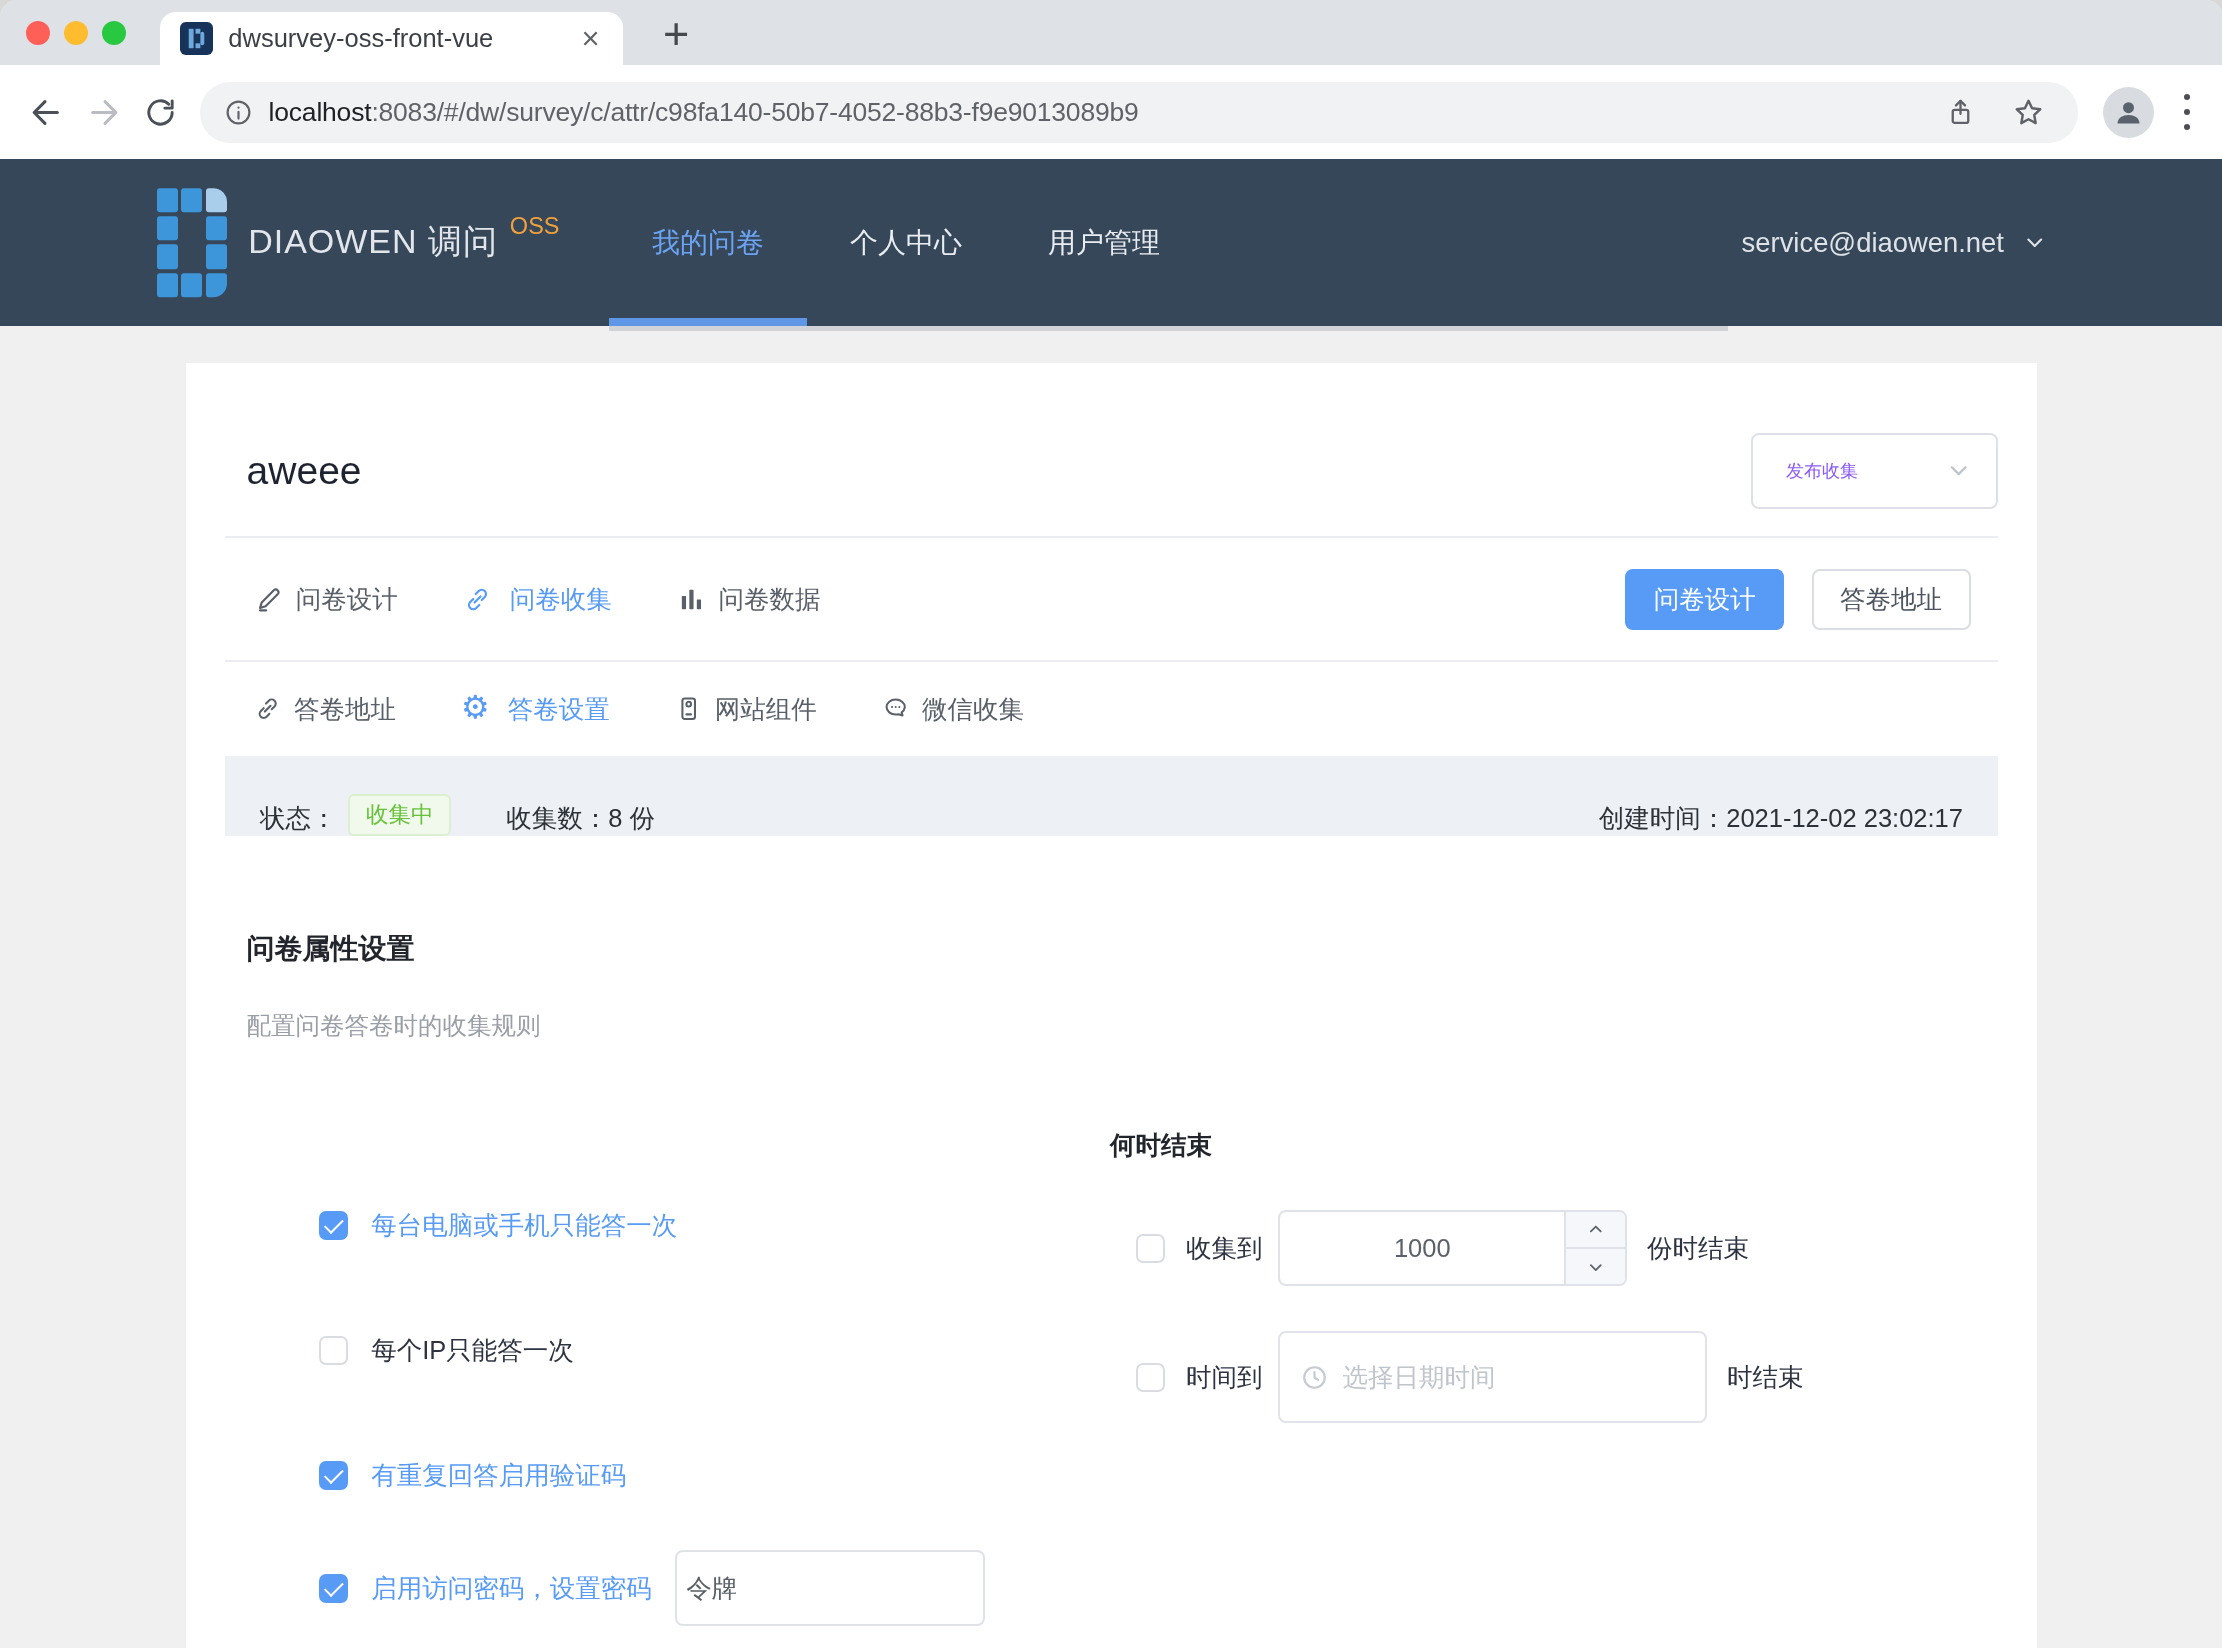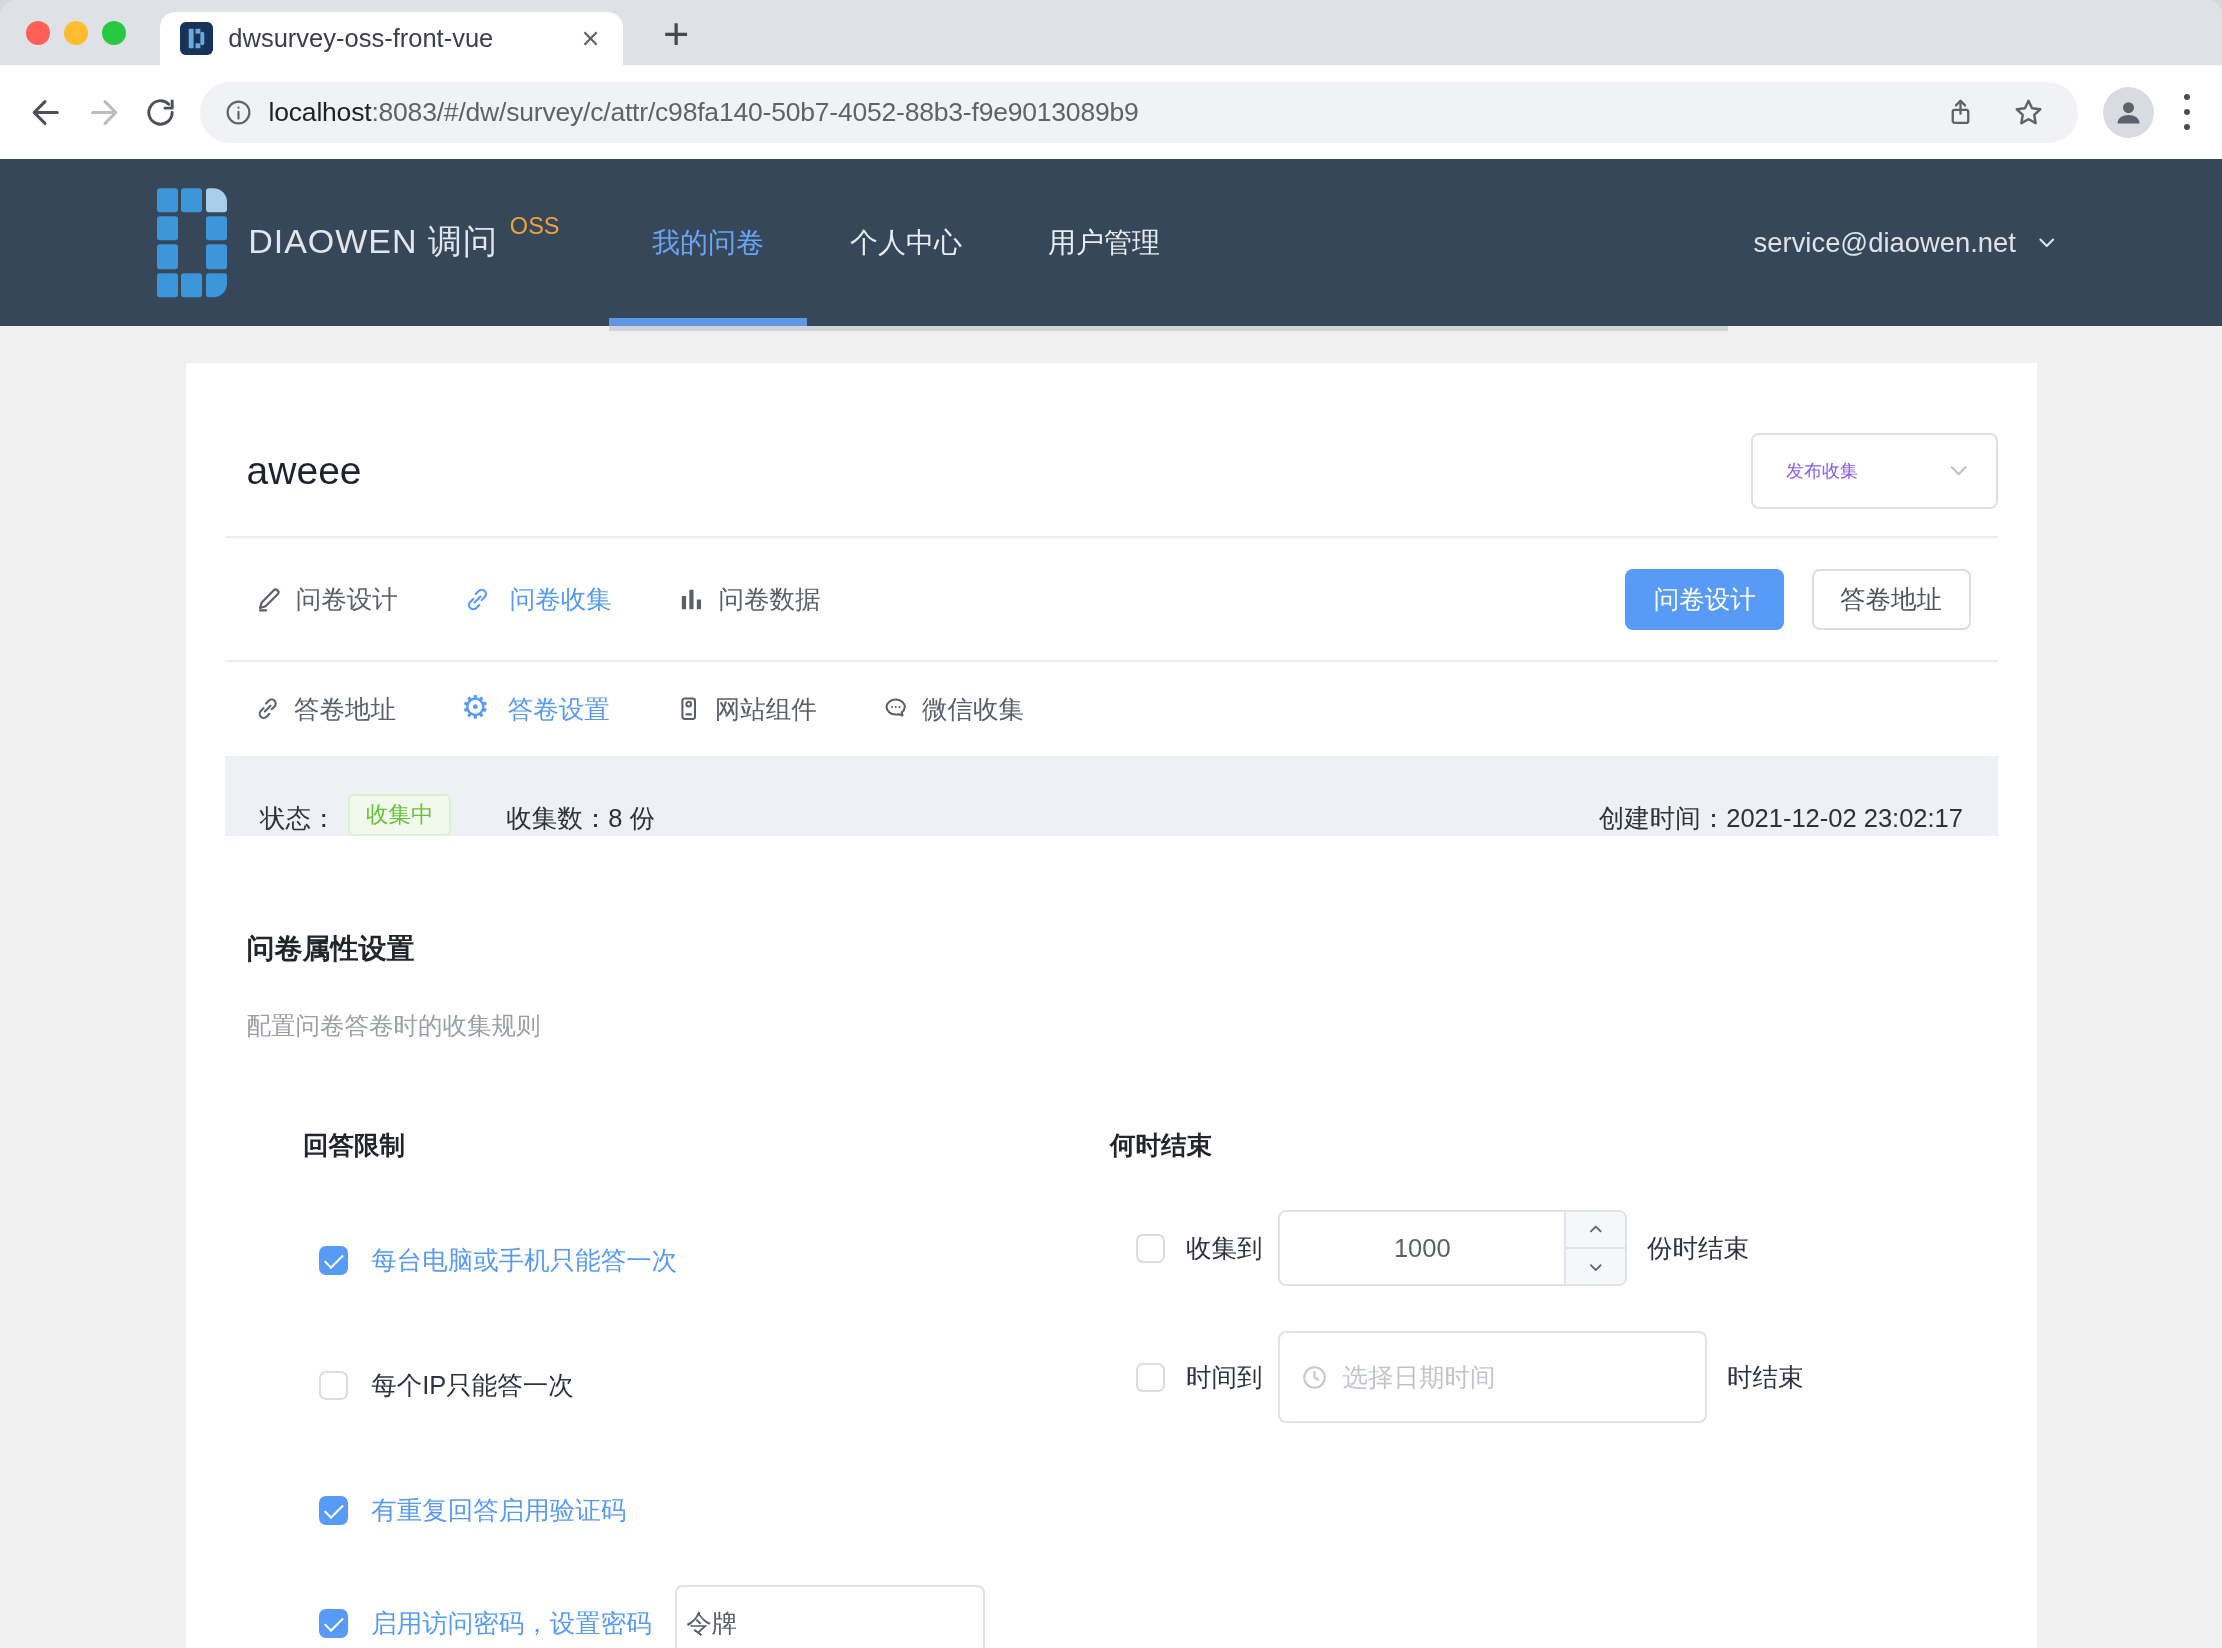--- a/index.html
+++ b/index.html
@@ -44,21 +44,21 @@
   .dlogo { display:grid; grid-template-columns:repeat(3,20.6px); grid-auto-rows:24.5px; gap:3.9px; margin-right:21.6px; }
   .dlogo i { background:#3e96da; border-radius:2.9px; }
   .dlogo i.lt { background:#a9ceec; border-radius:2.9px 13.7px 2.9px 2.9px; }
   .dlogo i.br { border-radius:2.9px 2.9px 13.7px 2.9px; }
   .brand-text { font-size:34px; color:#e2e6ea; letter-spacing:1px; white-space:nowrap; }
   .brand-sup { font-size:23.5px; color:#f0a13c; margin-left:11.8px; transform:translateY(-15.7px); display:inline-block; }
   .mainmenu { position:absolute; left:609px; top:0; height:100%; display:flex; }
   .mitem { height:100%; display:flex; align-items:center; padding:0 43px; font-size:28px; color:#e9ecf0; position:relative; }
   .mitem.active { color:#6ba4f4; }
   .mitem.active::after { content:""; position:absolute; left:0; right:0; bottom:0; height:7.8px; background:#5d97e6; }
-  .navuser { position:absolute; right:164px; top:0; height:100%; display:flex; align-items:center; gap:17.6px;
+  .navuser { position:absolute; right:176px; top:0; height:100%; display:flex; align-items:center; gap:17.6px;
     color:#dfe3e8; font-size:27.4px; }
   .navstrip { position:absolute; left:609px; bottom:-4.9px; width:1119px; height:4.9px; background:#d0d4d9; z-index:5; }
 
   
   .page { flex:1; background:#f0f0f0; display:flex; justify-content:center; align-items:flex-start; overflow:hidden; }
   .card { width:1851px; height:calc(100% - 37px); margin-top:37px; background:#fff; padding:0 39px; overflow:hidden; }
 
   .card-head { display:flex; align-items:center; justify-content:space-between; padding-top:43px; height:173px; }
   .survey-title { font-size:39px; font-weight:400; color:#1d2330; margin-left:21.6px; }
   .select { width:247px; height:76px; border:2px solid #dde1e7; border-radius:7.8px; display:flex; align-items:center;
@@ -349,21 +349,20 @@
           <span>创建时间：</span><span>2021-12-02 23:02:17</span>
         </span>
       </div>
 
       <h2 class="settings-head">问卷属性设置</h2>
       <div class="settings-sub">配置问卷答卷时的收集规则</div>
 
       <div class="form">
 
         <div class="fcol-l">
-          <div class="fh">回答限制</div>
 
           <div class="opt first checked">
             <span class="cbx"></span>
             <span class="opt-label">每台电脑或手机只能答一次</span>
           </div>
 
           <div class="opt">
             <span class="cbx"></span>
             <span class="opt-label">每个IP只能答一次</span>
           </div>

